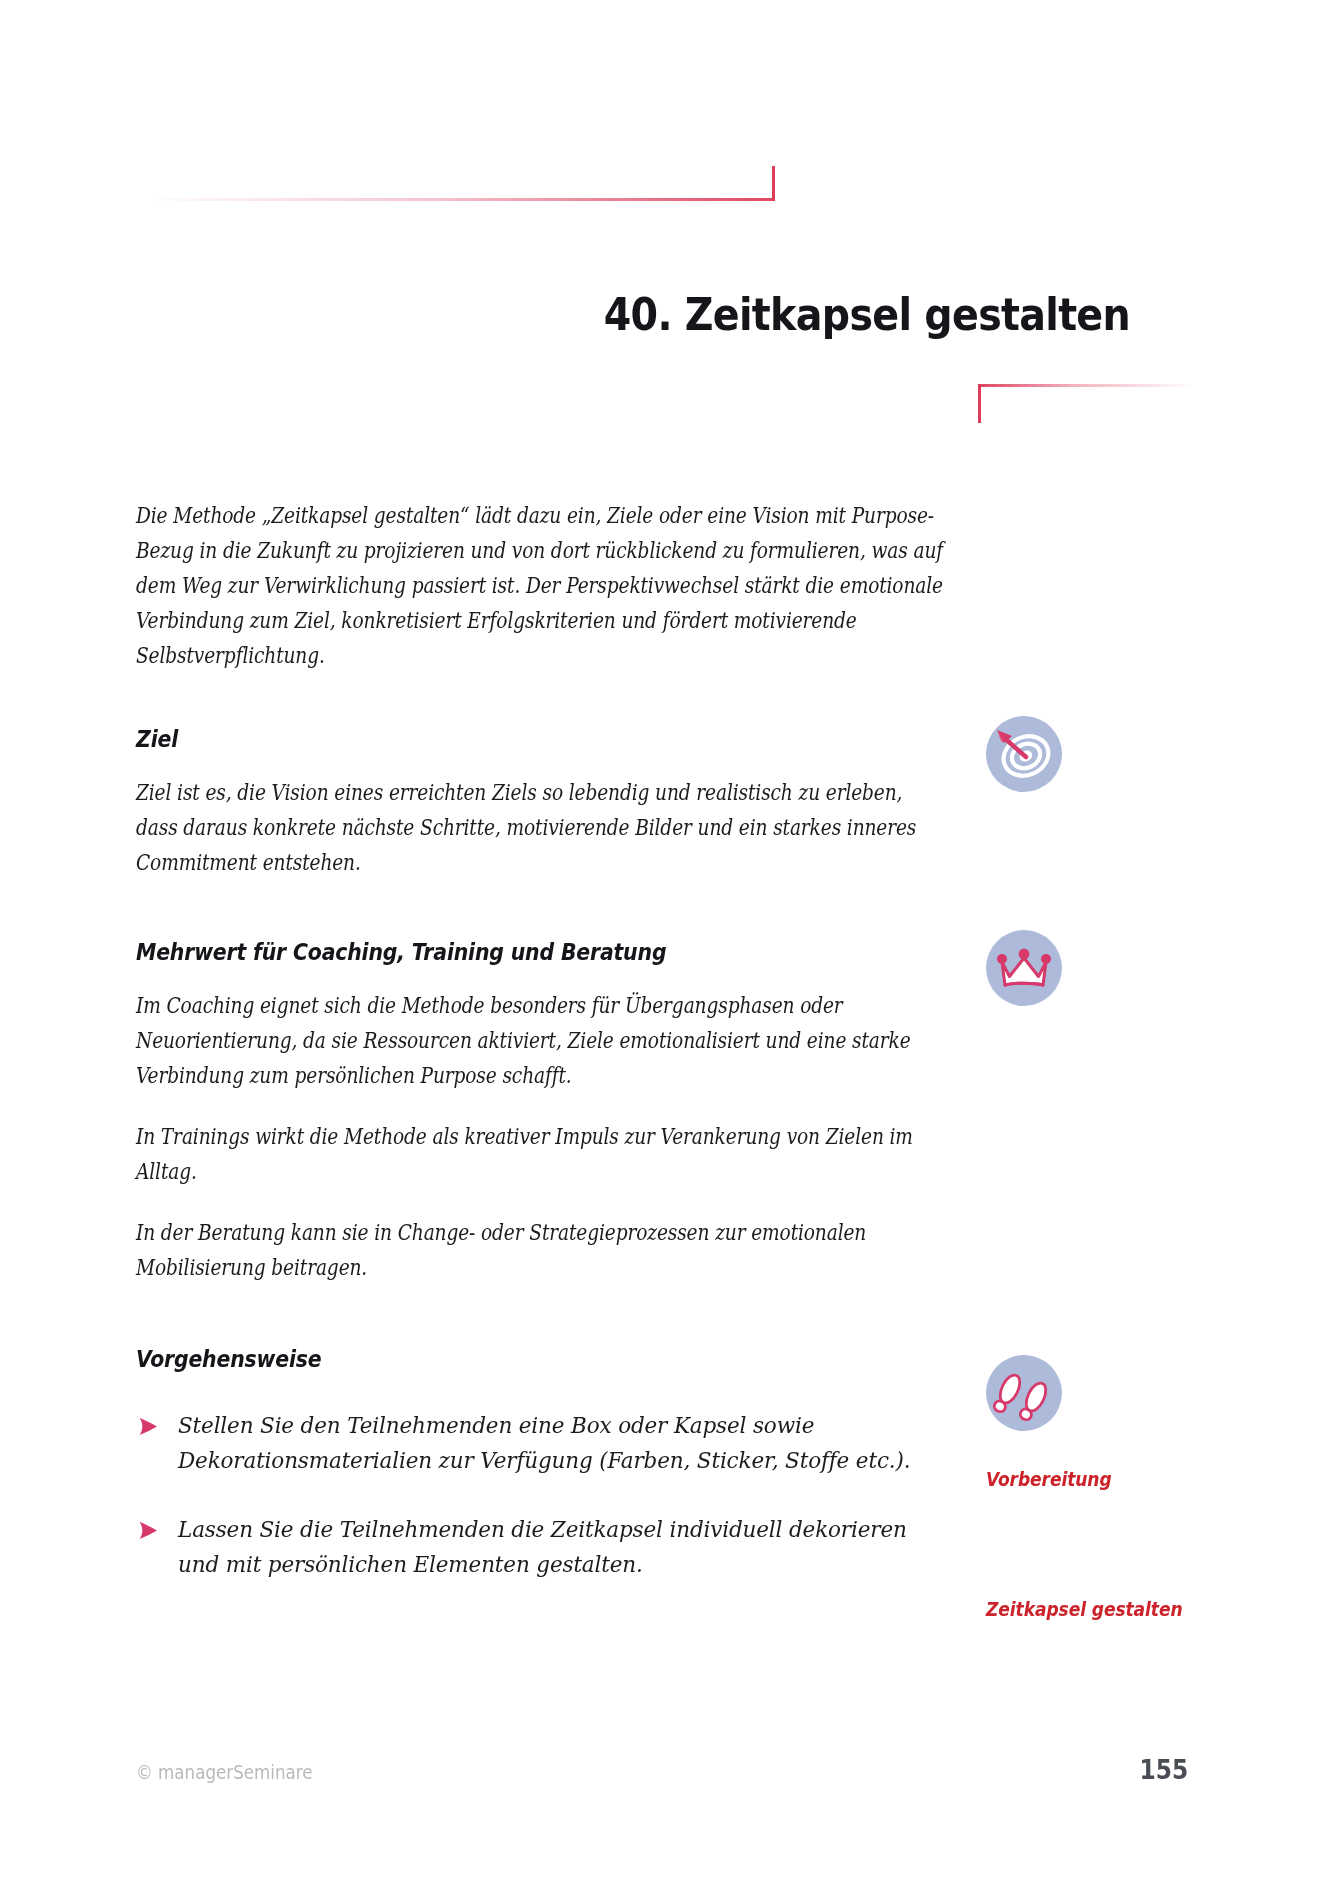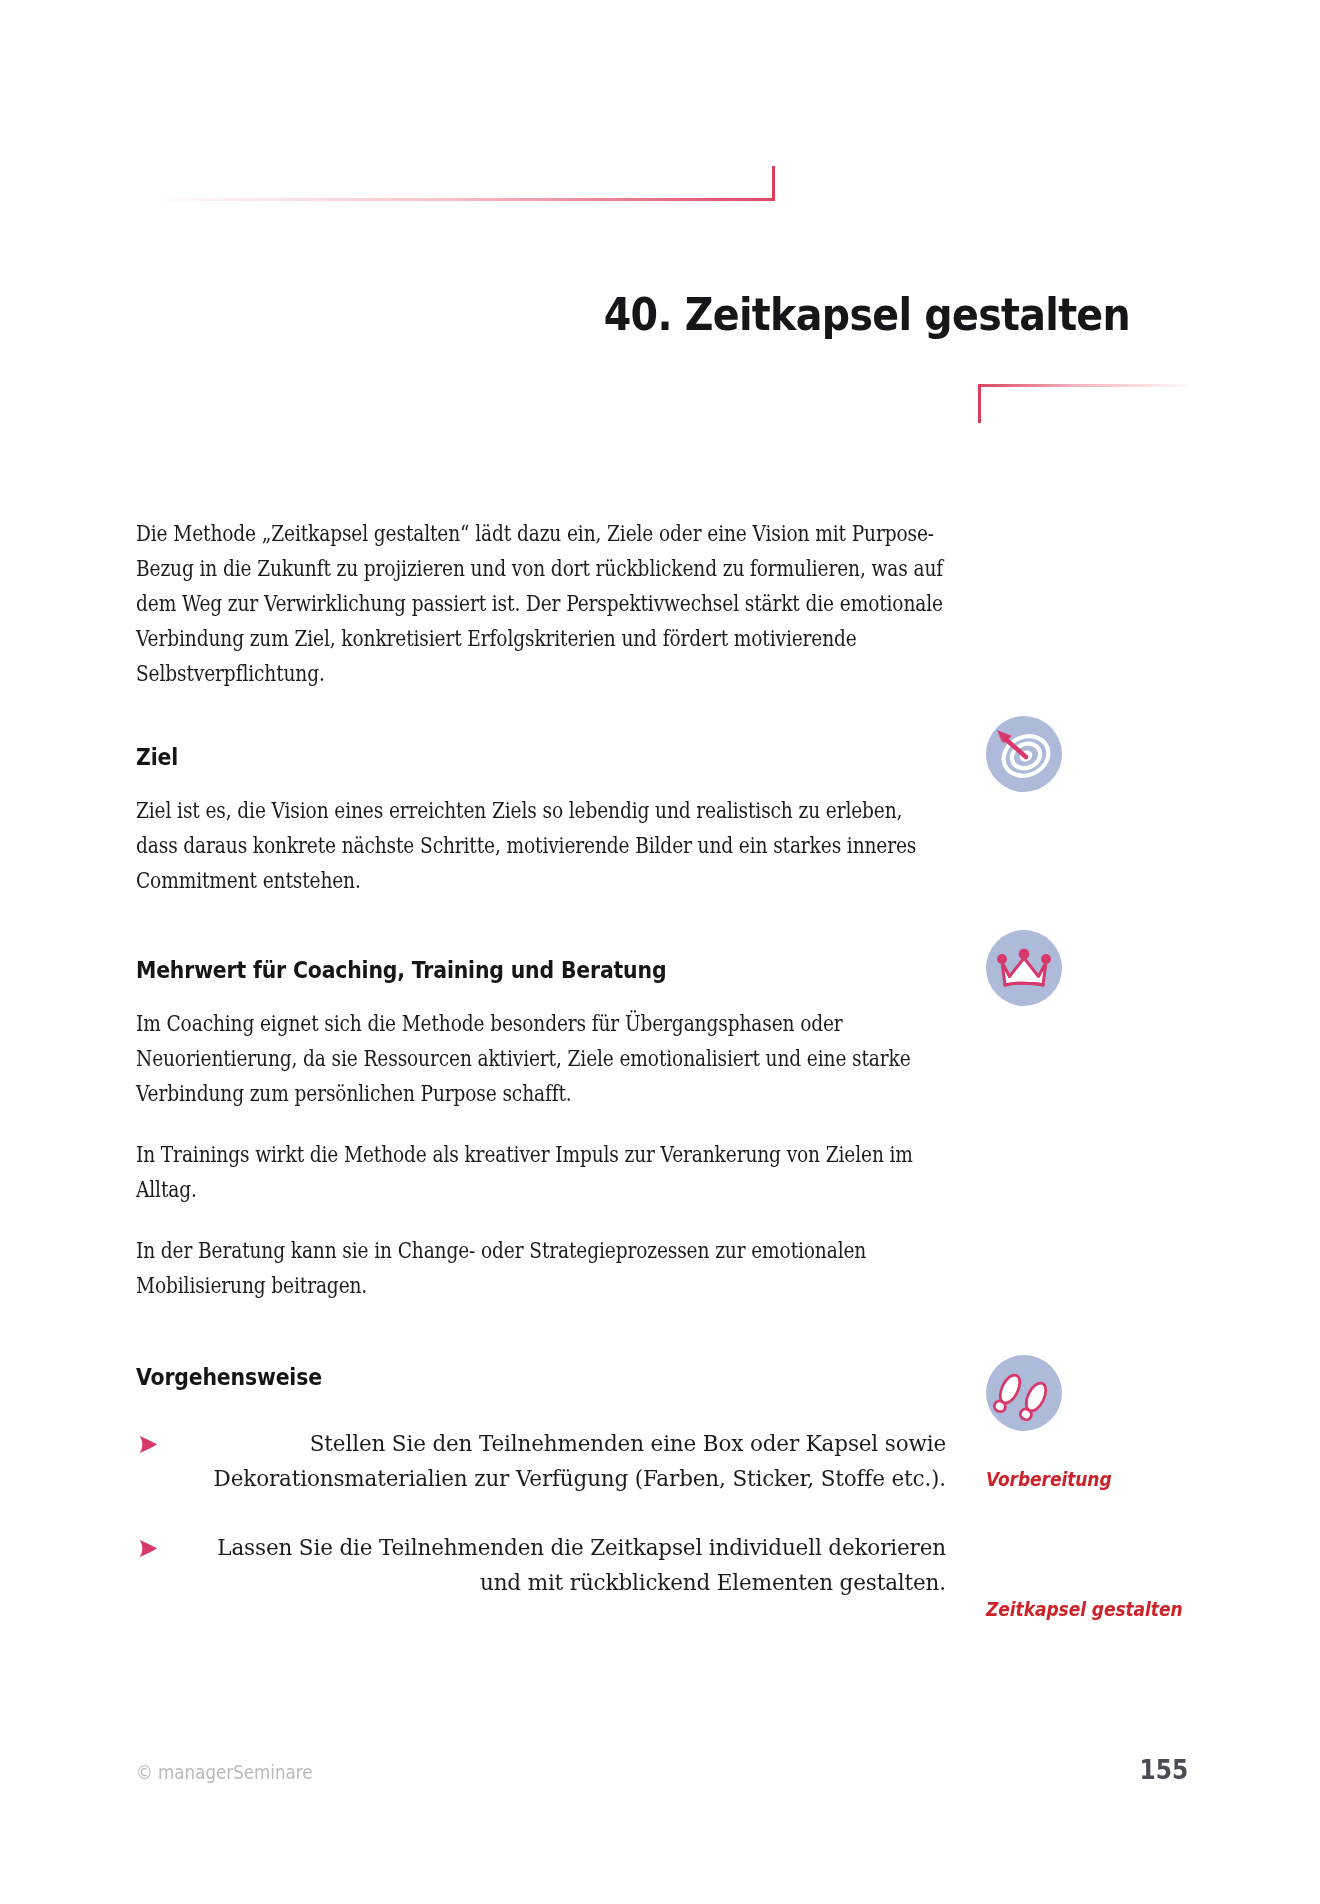--- a/index.html
+++ b/index.html
@@ -73,22 +73,23 @@
     color: #15161a;
     transform: scaleX(0.88);
     transform-origin: right center;
     white-space: nowrap;
   }
 
   
   .content {
     position: absolute;
     left: 136px;
-    top: 516px;
+    top: 498px;
     width: 810px;
+    font-style: italic;
   }
 
   p.body, li .li-text {
     font-family: "DejaVu Serif", serif;
     font-size: 21.5px;
     line-height: 35px;
     color: #1b1c20;
     margin: 0;
     transform: scaleX(0.865);
     transform-origin: left top;
@@ -117,21 +118,20 @@
 
   ul.steps {
     list-style: none;
     margin: 0;
     padding: 0;
   }
   ul.steps li {
     position: relative;
     padding-left: 42px;
     margin-top: 13px;
-    text-align: right;
   }
   ul.steps li.gap-before { margin-top: 34px; }
 
   .bullet-arrow {
     position: absolute;
     left: 2px;
     top: 9px;
     width: 20px;
     height: 19px;
   }
@@ -230,21 +230,21 @@
           </svg>
         </span>
         <span class="li-text">Stellen Sie den Teilnehmenden eine Box oder Kapsel sowie Dekorationsmaterialien zur Verfügung (Farben, Sticker, Stoffe etc.).</span>
       </li>
       <li class="gap-before">
         <span class="bullet-arrow">
           <svg viewBox="0 0 20 19" width="20" height="19" aria-hidden="true">
             <path d="M1.5 0.8 C7 3.2 13 6 19 9.4 C13 12.8 7 15.7 1.5 18.1 C3.6 14.9 4.3 12.2 4.3 9.4 C4.3 6.6 3.6 3.9 1.5 0.8 Z" fill="#d6396a"></path>
           </svg>
         </span>
-        <span class="li-text">Lassen Sie die Teilnehmenden die Zeitkapsel individuell dekorieren und mit rückblickend Elementen gestalten.</span>
+        <span class="li-text">Lassen Sie die Teilnehmenden die Zeitkapsel individuell dekorieren und mit persönlichen Elementen gestalten.</span>
       </li>
     </ul>
   </div>
 
   <div class="badge badge-target">
     <svg width="76" height="76" viewBox="0 0 76 76" aria-hidden="true">
       <g transform="translate(40,40) rotate(-24)">
         <ellipse cx="0" cy="0" rx="23" ry="19" fill="none" stroke="#ffffff" stroke-width="4.2"></ellipse>
         <ellipse cx="0" cy="0" rx="14.5" ry="11.8" fill="none" stroke="#ffffff" stroke-width="4.2"></ellipse>
         <ellipse cx="0" cy="0" rx="6.5" ry="5.2" fill="#ffffff"></ellipse>

